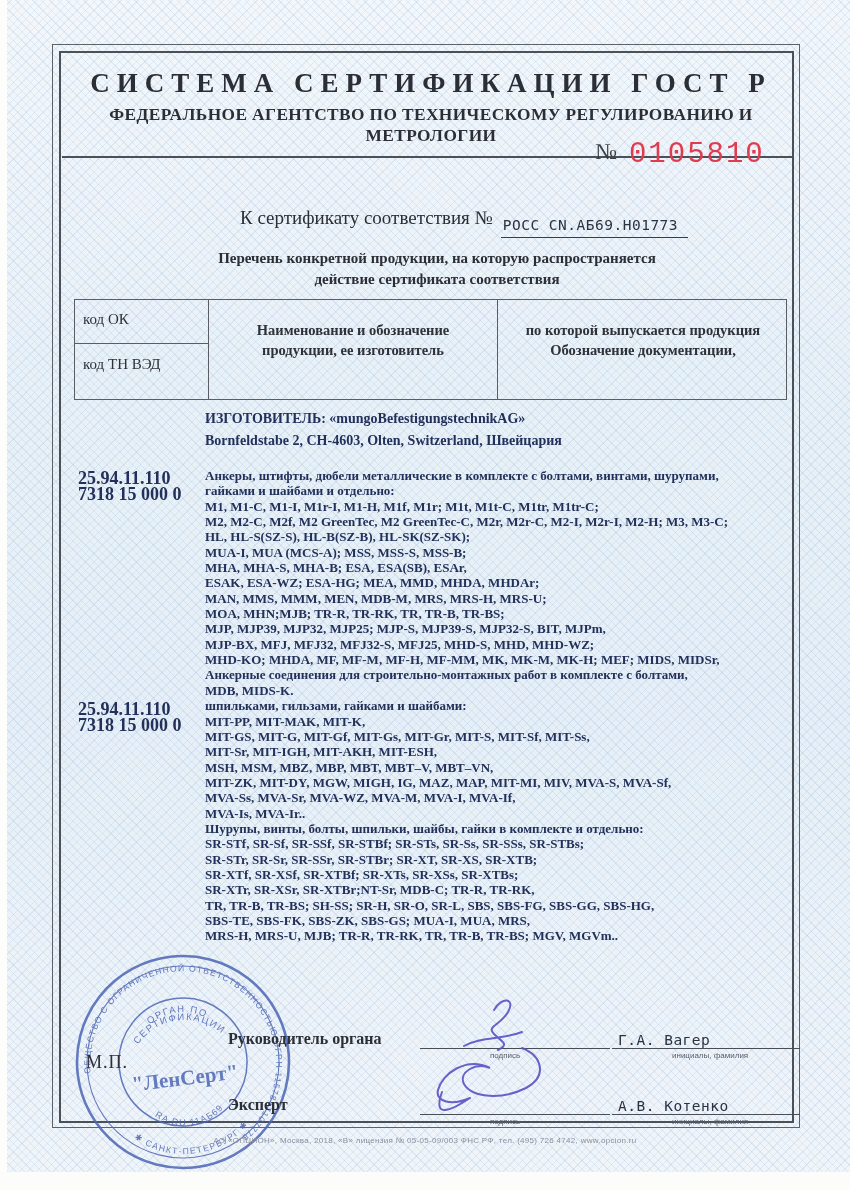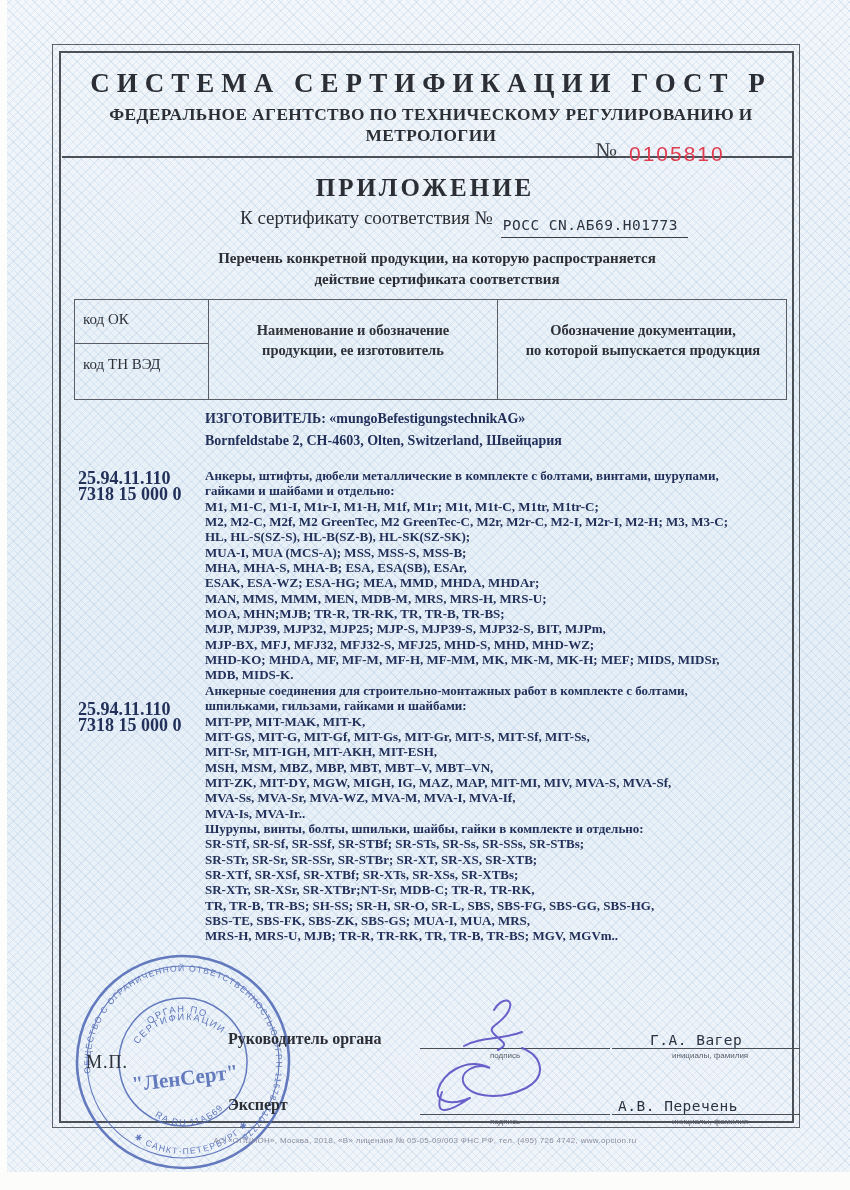--- a/index.html
+++ b/index.html
@@ -14,21 +14,21 @@
   }
   .edge-left{position:absolute;left:0;top:0;width:7px;height:100%;background:#fdfdfc;}
   .edge-bottom{position:absolute;left:0;bottom:0;width:100%;height:18px;background:#fcfcfb;}
   .frame-outer{position:absolute;left:52px;top:44px;width:746px;height:1082px;border:1.5px solid #5d6268;}
   .frame-inner{position:absolute;left:59px;top:51px;width:731px;height:1068px;border:2.5px solid #4c5157;}
   .hdr-block{position:absolute;left:62px;top:54px;width:726px;border-bottom:2px solid #4c5157;padding:14px 0 10px 6px;}
   .hdr-title{font-size:27px;font-weight:bold;letter-spacing:7px;text-align:center;color:#2b2e35;}
   .hdr-sub{font-size:17.5px;font-weight:bold;letter-spacing:.4px;text-align:center;color:#2b2e35;margin-top:5px;transform:scaleX(.99);}
   .docnum{position:absolute;left:595px;top:138px;white-space:nowrap;}
   .docnum .no{font-size:23px;color:#3a3d44;vertical-align:3px;}
-  .docnum .val{font-family:Liberation Sans, sans-serif;font-size:21px;letter-spacing:2px;color:#e03c50;margin-left:12px;}
+  .docnum .val{font-family:Liberation Mono, monospace;font-size:29px;letter-spacing:2px;color:#e03c50;margin-left:12px;}
   .apx{position:absolute;left:0;top:174px;width:850px;text-align:center;font-size:25px;font-weight:bold;letter-spacing:3px;color:#2b2e35;}
   .certline{position:absolute;left:240px;top:207px;white-space:nowrap;}
   .certline .lbl{font-size:19px;color:#2b2e35;}
   .certnum{display:inline-block;vertical-align:-6px;margin-left:4px;border-bottom:1.5px solid #3a3d44;padding:0 10px 4px 2px;
     font-family:"DejaVu Sans Mono",monospace;font-size:14.5px;letter-spacing:.5px;color:#2b3240;}
   .listtl{position:absolute;left:12px;width:850px;text-align:center;font-weight:bold;font-size:15px;color:#2b2e35;}
   .tbl{position:absolute;left:74px;top:299px;width:713px;height:101px;border:1.5px solid #5a5e64;box-sizing:border-box;}
   .tbl .c1{position:absolute;left:0;top:0;width:134px;height:100%;border-right:1.5px solid #5a5e64;box-sizing:border-box;}
   .tbl .c1a{position:absolute;left:0;top:0;width:100%;height:44px;border-bottom:1px solid #5a5e64;box-sizing:border-box;
     font-size:15px;padding:11px 0 0 8px;}
@@ -59,42 +59,41 @@
 
   <div class="hdr-block">
     <div class="hdr-title">СИСТЕМА СЕРТИФИКАЦИИ ГОСТ Р</div>
     <div class="hdr-sub">ФЕДЕРАЛЬНОЕ АГЕНТСТВО ПО ТЕХНИЧЕСКОМУ РЕГУЛИРОВАНИЮ И МЕТРОЛОГИИ</div>
   </div>
 
   <div class="docnum">
     <span class="no">№</span><span class="val">0105810</span>
   </div>
 
-  <div class="apx">ПРИЛОЖЕНИЕ</div>
 
   <div class="certline">
     <span class="lbl">К сертификату соответствия №</span>
     <span class="certnum">РОСС CN.АБ69.Н01773</span>
   </div>
 
   <div class="listtl" style="top:250px;">Перечень конкретной продукции,  на которую распространяется</div>
   <div class="listtl" style="top:271px;">действие сертификата соответствия</div>
 
   <div class="tbl">
     <div class="c1">
       <div class="c1a">код ОК</div>
       <div class="c1b">код ТН ВЭД</div>
     </div>
     <div class="c2">
       <div>Наименование и обозначение</div>
       <div>продукции, ее изготовитель</div>
     </div>
     <div class="c3">
+      <div>по которой выпускается продукция</div>
       <div>Обозначение документации,</div>
-      <div>по которой выпускается продукция</div>
     </div>
   </div>
 
   <div class="mfr">
     <div>ИЗГОТОВИТЕЛЬ:   «mungoBefestigungstechnikAG»</div>
     <div>Bornfeldstabe 2, CH-4603, Olten, Switzerland, Швейцария</div>
   </div>
 
   <div class="codes" style="top:470px;">
     <div>25.94.11.110</div>
@@ -112,22 +111,22 @@
       <div>M2, M2-C, M2f, M2 GreenTec, M2 GreenTec-C, M2r, M2r-C, M2-I, M2r-I, M2-H; M3, M3-C;</div>
       <div>HL, HL-S(SZ-S), HL-B(SZ-B), HL-SK(SZ-SK);</div>
       <div>MUA-I, MUA (MCS-A); MSS, MSS-S, MSS-B;</div>
       <div>MHA, MHA-S, MHA-B;  ESA, ESA(SB), ESAr,</div>
       <div>ESAK, ESA-WZ; ESA-HG; MEA, MMD, MHDA, MHDAr;</div>
       <div>MAN, MMS, MMM, MEN, MDB-M, MRS, MRS-H, MRS-U;</div>
       <div>MOA, MHN;MJB; TR-R, TR-RK, TR, TR-B, TR-BS;</div>
       <div>MJP, MJP39, MJP32, MJP25;  MJP-S, MJP39-S, MJP32-S, BIT, MJPm,</div>
       <div>MJP-BX, MFJ, MFJ32, MFJ32-S, MFJ25, MHD-S, MHD, MHD-WZ;</div>
       <div>MHD-KO; MHDA,  MF, MF-M, MF-H, MF-MM, MK, MK-M, MK-H; MEF; MIDS, MIDSr,</div>
+      <div>Анкерные соединения для строительно-монтажных работ в комплекте с болтами,</div>
       <div>MDB, MIDS-K.</div>
-      <div>Анкерные соединения для строительно-монтажных работ в комплекте с болтами,</div>
       <div>шпильками, гильзами,  гайками и  шайбами:</div>
       <div>MIT-PP, MIT-MAK, MIT-K,</div>
       <div>MIT-GS, MIT-G, MIT-Gf, MIT-Gs, MIT-Gr, MIT-S, MIT-Sf, MIT-Ss,</div>
       <div>MIT-Sr,  MIT-IGH, MIT-AKH, MIT-ESH,</div>
       <div>MSH, MSM, MBZ, MBP, MBT, MBT–V, MBT–VN,</div>
       <div>MIT-ZK,  MIT-DY,  MGW,  MIGH, IG, MAZ, MAP, MIT-MI, MIV, MVA-S,   MVA-Sf,</div>
       <div>MVA-Ss, MVA-Sr, MVA-WZ, MVA-M, MVA-I, MVA-If,</div>
       <div>MVA-Is, MVA-Ir..</div>
       <div>Шурупы, винты, болты, шпильки, шайбы,  гайки в комплекте и отдельно:</div>
       <div>SR-STf, SR-Sf, SR-SSf, SR-STBf; SR-STs, SR-Ss, SR-SSs, SR-STBs;</div>
@@ -160,28 +159,28 @@
       <text x="117" y="140" font-family="Liberation Serif, serif" font-size="21" font-weight="bold" text-anchor="middle">"ЛенСерт"</text>
       <text font-size="9" letter-spacing="1.2" text-anchor="middle"><textPath href="#p-reg" startOffset="50%">RA.RU.11АБ69</textPath></text>
     </g>
   </svg>
 
   <div class="mp">М.П.</div>
 
   <div class="sigrow-label" style="top:1030px;">Руководитель органа</div>
   <div class="sigline" style="left:420px;top:1048px;width:190px;"></div>
   <div class="sigcap" style="left:490px;top:1051px;">подпись</div>
-  <div class="signame" style="left:618px;top:1032px;margin-left:32px;">Г.А.  Вагер</div>
+  <div class="signame" style="left:618px;top:1032px;">Г.А.  Вагер</div>
   <div class="sigline" style="left:612px;top:1048px;width:188px;"></div>
   <div class="sigcap" style="left:672px;top:1051px;">инициалы, фамилия</div>
 
   <div class="sigrow-label" style="top:1096px;">Эксперт</div>
   <div class="sigline" style="left:420px;top:1114px;width:190px;"></div>
   <div class="sigcap" style="left:490px;top:1117px;">подпись</div>
-  <div class="signame" style="left:618px;top:1098px;">А.В.  Перечень</div>
+  <div class="signame" style="left:618px;top:1098px;">А.В.  Котенко</div>
   <div class="sigline" style="left:612px;top:1114px;width:188px;"></div>
   <div class="sigcap" style="left:672px;top:1117px;">инициалы, фамилия</div>
 
   <svg class="sigs" viewBox="0 0 230 140">
     <g fill="none" stroke="#5a52c4" stroke-width="2" stroke-linecap="round" opacity="0.9">
       <path d="M 96 22 C 104 8 118 10 110 24 C 102 38 88 38 96 46 C 104 54 112 56 100 62 M 66 58 C 84 48 104 52 124 44"></path>
       <path d="M 124 60 C 144 68 150 88 128 100 C 104 112 74 110 66 96 C 60 84 78 74 92 80 C 68 68 44 86 40 102 C 37 114 54 118 72 110 M 72 110 C 54 122 34 132 44 104"></path>
     </g>
   </svg>
 

